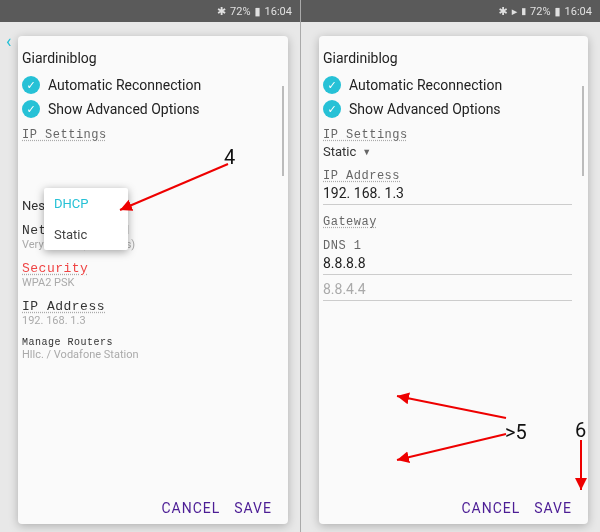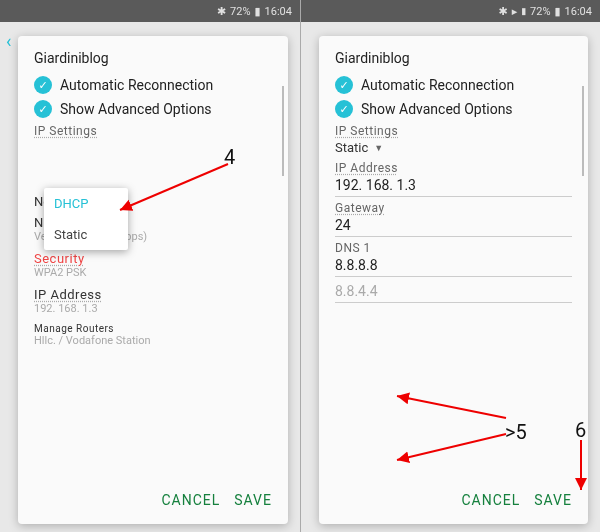--- a/index.html
+++ b/index.html
@@ -35,21 +35,21 @@
     right: 12px;
     bottom: 8px;
     background: #fafafa;
     border-radius: 4px;
     box-shadow: 0 2px 10px rgba(0,0,0,0.25);
     display: flex;
     flex-direction: column;
   }
   .dialog-body {
     flex: 1;
-    padding: 14px 16px 0 16px;
+    padding: 14px 16px 0 4px;
     overflow: hidden;
     position: relative;
   }
   .dialog-title {
     font-size: 14px;
     color: #222;
     margin-bottom: 10px;
   }
   .check-row {
     display: flex;
@@ -65,22 +65,23 @@
     background: #26c1d6;
     display: flex;
     align-items: center;
     justify-content: center;
     color: white;
     font-size: 11px;
   }
   .section-label {
     font-size: 12px;
     color: #666;
-    margin-top: 0;
+    margin-top: 10px;
     letter-spacing: 0.5px;
+    font-family: Liberation Mono, monospace;
   }
   .section-label.dotted { text-decoration: underline dotted #aaa; text-underline-offset: 2px; }
   .field-value {
     font-size: 14px;
     color: #222;
     padding: 2px 0 3px 0;
     border-bottom: 1px solid #ccc;
     margin-bottom: 4px;
   }
   .field-value.greyed { color: #aaa; }
@@ -109,23 +110,23 @@
     box-shadow: 0 2px 8px rgba(0,0,0,0.35);
     z-index: 10;
     font-size: 13px;
   }
   .dropdown-pop .opt { padding: 8px 10px; color: #444; }
   .dropdown-pop .opt.selected { color: #26c1d6; }
   .actions {
     display: flex;
     justify-content: flex-end;
     gap: 14px;
-    padding: 10px 16px 16px 0;
-    font-size: 14px;
-    color: #15803d;
+    padding: 10px 16px 8px 0;
+    font-size: 14px;
+    color: #4c1d95;
     letter-spacing: 1px;
   }
   .scroll-hint {
     position: absolute;
     right: 4px;
     top: 50px;
     width: 2px;
     height: 90px;
     background: #bbb;
   }
@@ -243,21 +244,20 @@
       <div class="dropdown-static">
         <span>Static</span>
         <span class="tri">▼</span>
       </div>
 
       <div class="section-label dotted">IP Address</div>
       <div class="field-value">192. 168. 1.3</div>
 
       <div class="section-label dotted">Gateway</div>
 
-      <div class="field-value">24</div>
 
       <div class="section-label">DNS 1</div>
       <div class="field-value">8.8.8.8</div>
 
       <div class="field-value greyed">8.8.4.4</div>
     </div>
     <div class="actions">
       <span>CANCEL</span>
       <span>SAVE</span>
     </div>

